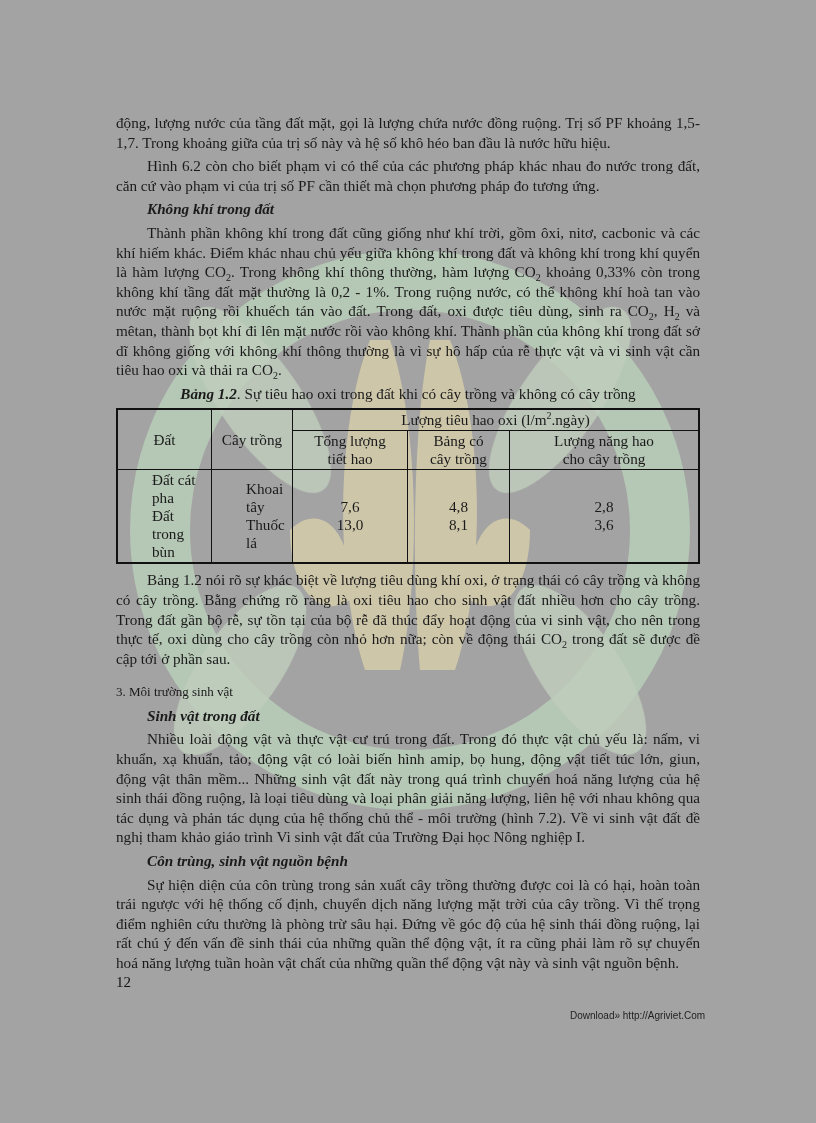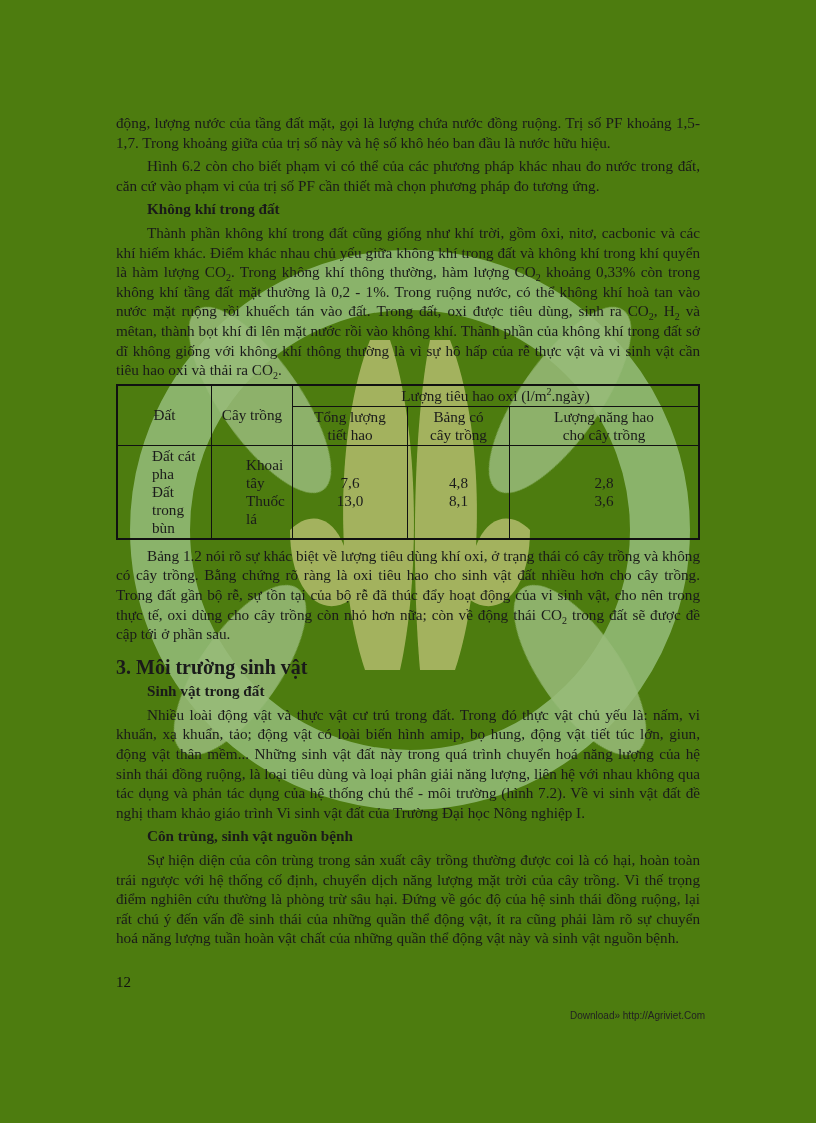--- a/index.html
+++ b/index.html
@@ -1,28 +1,28 @@
 <!DOCTYPE html>
 <html><head>
 <meta charset="utf-8">
 <style>
   html, body { margin:0; padding:0; background:#ffffff; }
   body { width:816px; height:1123px; position:relative; overflow:hidden; }
-  .page { position:absolute; left:0; top:0; width:816px; height:1123px; background:#4d7c0f; }
+  .page { position:absolute; left:0; top:0; width:816px; height:1123px; background:#a3a3a3; }
   .watermark { position:absolute; left:120px; top:200px; width:580px; height:640px; pointer-events:none; opacity:0.55; }
   .content {
     position:absolute; left:116px; top:113px; width:584px;
     font-family:"Liberation Serif", "DejaVu Serif", serif;
     font-size:15.2px; line-height:19.6px; color:#1a1a1a;
     text-align:justify;
   }
   .content p { margin:0 0 4px 0; }
   .indent { text-indent:31px; }
-  .subhead { font-weight:bold; margin:0 0 4px 31px !important; }
-  .section { font-weight:bold; font-size:20px; margin:14px 0 4px 0 !important; }
+  .subhead { font-weight:bold; font-style:italic; margin:0 0 4px 31px !important; }
+  .section { font-weight:normal; font-size:13px; margin:14px 0 4px 0 !important; }
   .caption { text-align:center; margin:2px 0 5px 0 !important; }
   .caption b { font-style:italic; }
   table.data {
     width:584px; border-collapse:collapse; margin:0 0 6px 0;
     font-family:"Liberation Serif", "DejaVu Serif", serif; font-size:15.2px; line-height:18px;
   }
   table.data { border:2px solid #111; }
   table.data td, table.data th { border:1px solid #111; font-weight:normal; padding:1px 4px; text-align:center; vertical-align:middle; }
   table.data tbody td { border-top:1.5px solid #111; border-bottom:none; }
   table.data td.left { text-align:left;padding-left:34px; }
@@ -52,20 +52,21 @@
       <path d="M410 330 C 380 300, 345 330, 350 400 C 380 420, 410 390, 410 330 Z"></path>
     </g>
   </svg>
 
   <div class="content">
     <p><span>động, lượng nước của tầng đất mặt, gọi là lượng chứa nước đồng ruộng. Trị số PF khoảng 1,5-1,7. Trong khoảng giữa của trị số này và hệ số khô héo ban đầu là nước hữu hiệu.</span></p>
     <p class="indent"><span>Hình 6.2 còn cho biết phạm vi có thể của các phương pháp khác nhau đo nước trong đất, căn cứ vào phạm vi của trị số PF cần thiết mà chọn phương pháp đo tương ứng.</span></p>
     <p class="subhead">Không khí trong đất</p>
     <p class="indent"><span>Thành phần không khí trong đất cũng giống như khí trời, gồm ôxi, nitơ, cacbonic và các khí hiếm khác. Điểm khác nhau chủ yếu giữa không khí trong đất và không khí trong khí quyển là hàm lượng CO</span><sub>2</sub><span>. Trong không khí thông thường, hàm lượng CO</span><sub>2</sub><span> khoảng 0,33% còn trong không khí tầng đất mặt thường là 0,2 - 1%. Trong ruộng nước, có thể không khí hoà tan vào nước mặt ruộng rồi khuếch tán vào đất. Trong đất, oxi được tiêu dùng, sinh ra CO</span><sub>2</sub><span>, H</span><sub>2</sub><span> và mêtan, thành bọt khí đi lên mặt nước rồi vào không khí. Thành phần của không khí trong đất sở dĩ không giống với không khí thông thường là vì sự hô hấp của rễ thực vật và vi sinh vật cần tiêu hao oxi và thải ra CO</span><sub>2</sub><span>.</span></p>
 
+    <p class="caption"><b>Bảng 1.2</b><span>. Sự tiêu hao oxi trong đất khi có cây trồng và không có cây trồng</span></p>
 
     <table class="data">
       <thead>
         <tr>
           <th rowspan="2" style="width:85px">Đất</th>
           <th rowspan="2" style="width:72px">Cây trồng</th>
           <th colspan="3"><span>Lượng tiêu hao oxi (l/m</span><sup>2</sup><span>.ngày)</span></th>
         </tr>
         <tr>
           <th style="width:106px"><span>Tổng lượng</span><br><span>tiết hao</span></th>

